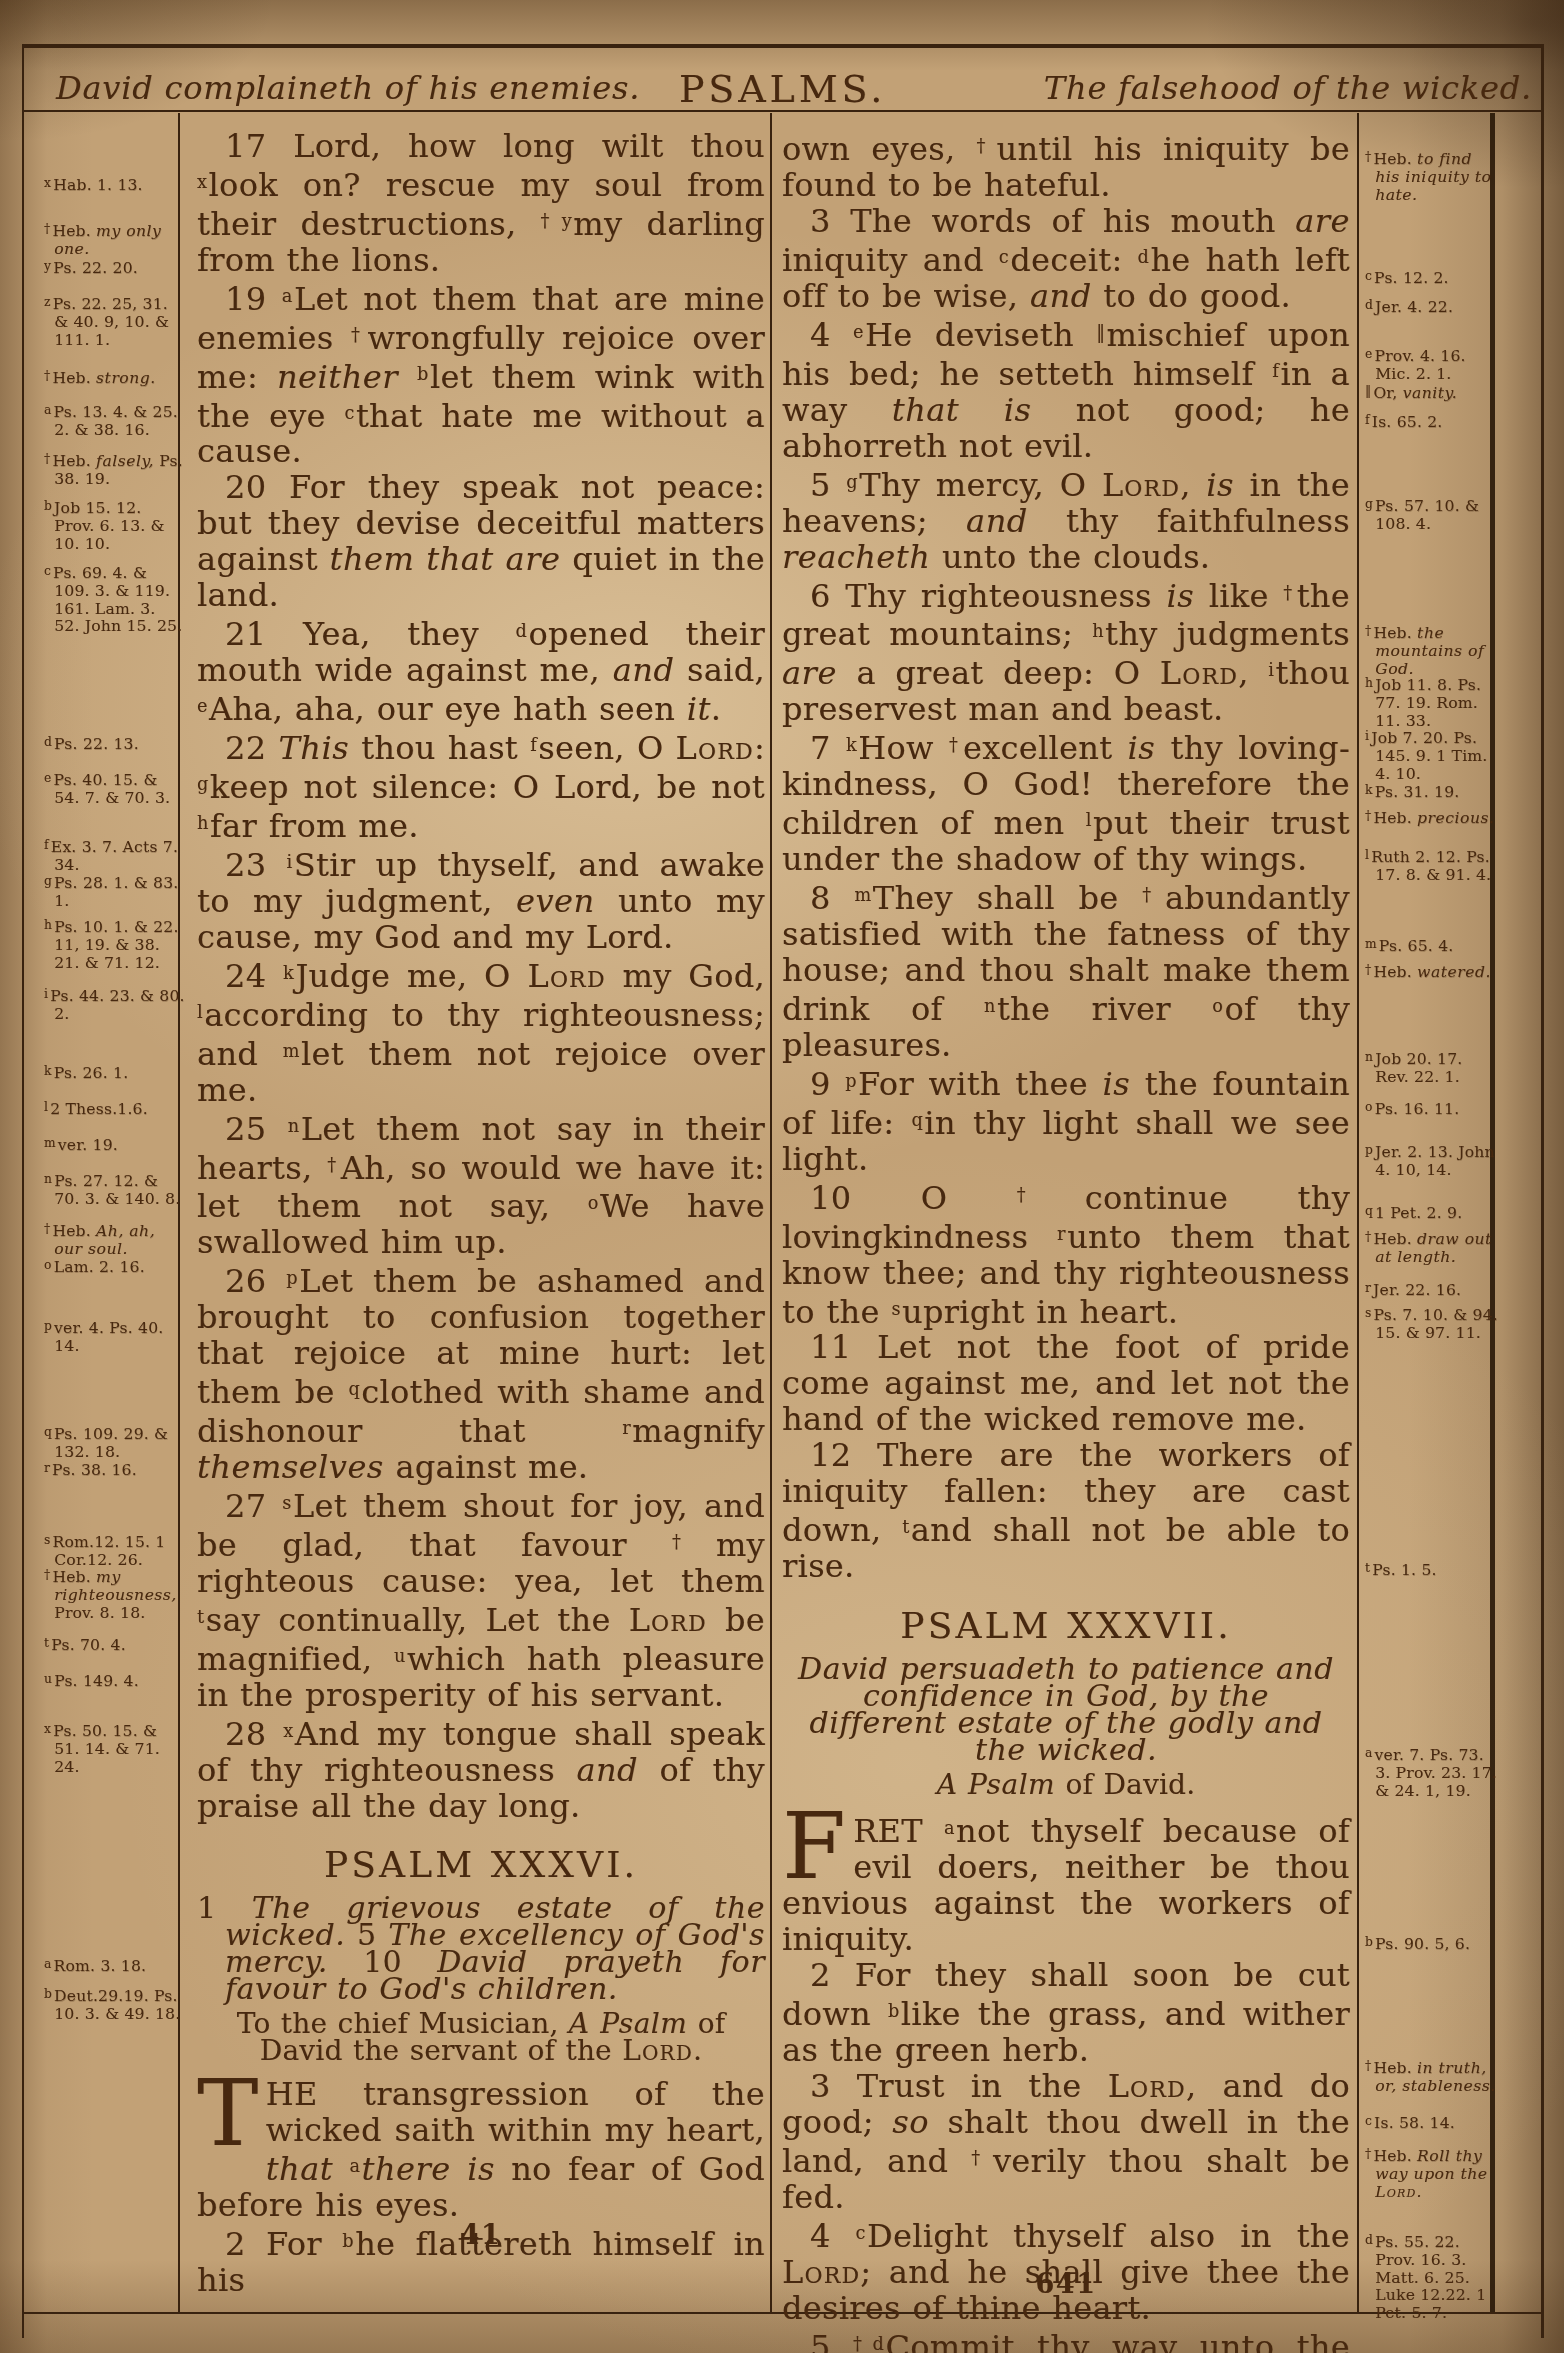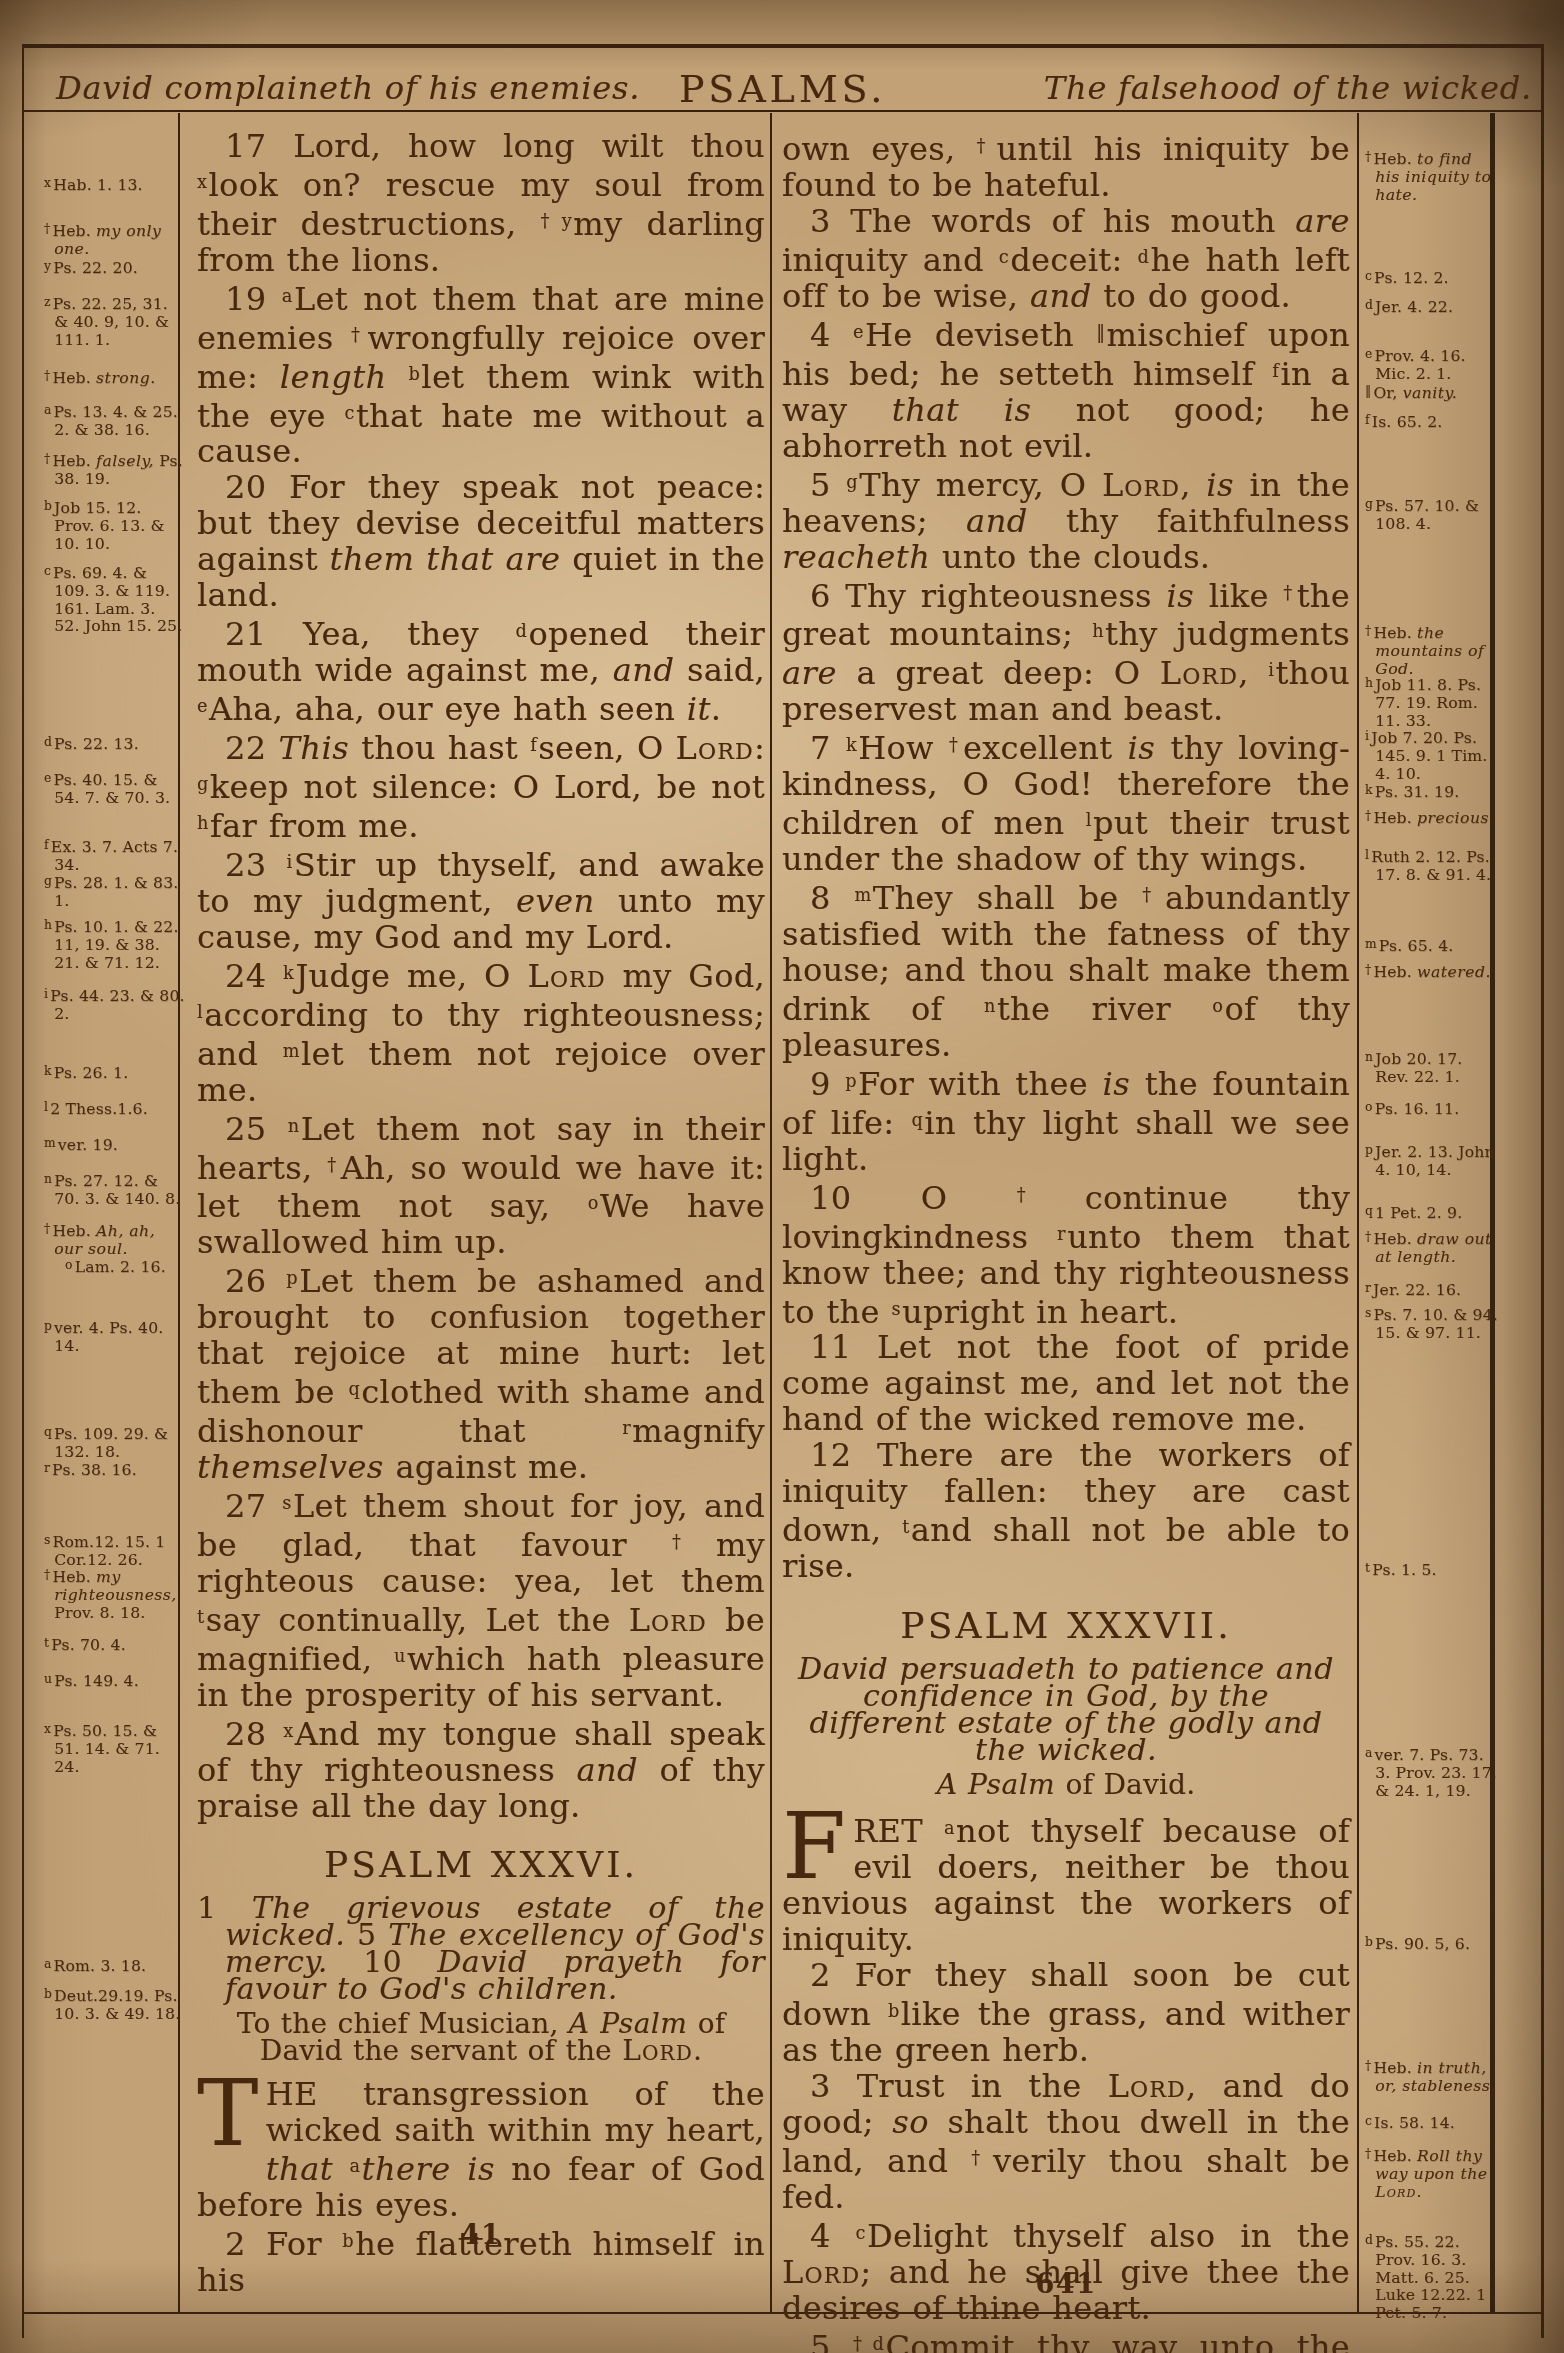--- a/index.html
+++ b/index.html
@@ -78,37 +78,37 @@
       <div class="note" data-name="margin-note" style="top: 770px;"><sup class="ref">e</sup>Ps. 40. 15. &amp; 54. 7. &amp; 70. 3.</div>
       <div class="note" data-name="margin-note" style="top: 837px;"><sup class="ref">f</sup>Ex. 3. 7. Acts 7. 34.</div>
       <div class="note" data-name="margin-note" style="top: 873px;"><sup class="ref">g</sup>Ps. 28. 1. &amp; 83. 1.</div>
       <div class="note" data-name="margin-note" style="top: 917px;"><sup class="ref">h</sup>Ps. 10. 1. &amp; 22. 11, 19. &amp; 38. 21. &amp; 71. 12.</div>
       <div class="note" data-name="margin-note" style="top: 986px;"><sup class="ref">i</sup>Ps. 44. 23. &amp; 80. 2.</div>
       <div class="note" data-name="margin-note" style="top: 1063px;"><sup class="ref">k</sup>Ps. 26. 1.</div>
       <div class="note" data-name="margin-note" style="top: 1099px;"><sup class="ref">l</sup>2 Thess.1.6.</div>
       <div class="note" data-name="margin-note" style="top: 1135px;"><sup class="ref">m</sup>ver. 19.</div>
       <div class="note" data-name="margin-note" style="top: 1171px;"><sup class="ref">n</sup>Ps. 27. 12. &amp; 70. 3. &amp; 140. 8.</div>
       <div class="note" data-name="margin-note" style="top: 1221px;"><sup class="ref">†</sup>Heb. <i>Ah, ah, our soul.</i></div>
-      <div class="note" data-name="margin-note" style="top: 1257px; margin-left: 21px;"><sup class="ref">o</sup>Lam. 2. 16.</div>
+      <div class="note" data-name="margin-note" style="top: 1257px;"><sup class="ref">o</sup>Lam. 2. 16.</div>
       <div class="note" data-name="margin-note" style="top: 1318px;"><sup class="ref">p</sup>ver. 4. Ps. 40. 14.</div>
       <div class="note" data-name="margin-note" style="top: 1424px;"><sup class="ref">q</sup>Ps. 109. 29. &amp; 132. 18.</div>
       <div class="note" data-name="margin-note" style="top: 1460px;"><sup class="ref">r</sup>Ps. 38. 16.</div>
       <div class="note" data-name="margin-note" style="top: 1532px;"><sup class="ref">s</sup>Rom.12. 15. 1 Cor.12. 26.</div>
       <div class="note" data-name="margin-note" style="top: 1567px;"><sup class="ref">†</sup>Heb. <i>my righteousness,</i> Prov. 8. 18.</div>
       <div class="note" data-name="margin-note" style="top: 1635px;"><sup class="ref">t</sup>Ps. 70. 4.</div>
       <div class="note" data-name="margin-note" style="top: 1671px;"><sup class="ref">u</sup>Ps. 149. 4.</div>
       <div class="note" data-name="margin-note" style="top: 1721px;"><sup class="ref">x</sup>Ps. 50. 15. &amp; 51. 14. &amp; 71. 24.</div>
       <div class="note" data-name="margin-note" style="top: 1956px;"><sup class="ref">a</sup>Rom. 3. 18.</div>
       <div class="note" data-name="margin-note" style="top: 1986px;"><sup class="ref">b</sup>Deut.29.19. Ps. 10. 3. &amp; 49. 18.</div>
     </div>
 
   <div class="col col-left" data-name="left-text-column">
     <div data-name="left-column-verses">
         <p class="verse" data-name="verse">17 Lord, how long wilt thou <sup class="ref">x</sup>look on? rescue my soul from their destructions, <sup class="ref">†y</sup>my darling from the lions.</p>
-        <p class="verse" data-name="verse">19 <sup class="ref">a</sup>Let not them that are mine enemies <sup class="ref">†</sup>wrongfully rejoice over me: <i>length</i> <sup class="ref">b</sup>let them wink with the eye <sup class="ref">c</sup>that hate me without a cause.</p>
+        <p class="verse" data-name="verse">19 <sup class="ref">a</sup>Let not them that are mine enemies <sup class="ref">†</sup>wrongfully rejoice over me: <i>neither</i> <sup class="ref">b</sup>let them wink with the eye <sup class="ref">c</sup>that hate me without a cause.</p>
         <p class="verse" data-name="verse">20 For they speak not peace: but they devise deceitful matters against <i>them that are</i> quiet in the land.</p>
         <p class="verse" data-name="verse">21 Yea, they <sup class="ref">d</sup>opened their mouth wide against me, <i>and</i> said, <sup class="ref">e</sup>Aha, aha, our eye hath seen <i>it</i>.</p>
         <p class="verse" data-name="verse">22 <i>This</i> thou hast <sup class="ref">f</sup>seen, O <span class="sc">Lord</span>: <sup class="ref">g</sup>keep not silence: O Lord, be not <sup class="ref">h</sup>far from me.</p>
         <p class="verse" data-name="verse">23 <sup class="ref">i</sup>Stir up thyself, and awake to my judgment, <i>even</i> unto my cause, my God and my Lord.</p>
         <p class="verse" data-name="verse">24 <sup class="ref">k</sup>Judge me, O <span class="sc">Lord</span> my God, <sup class="ref">l</sup>according to thy righteousness; and <sup class="ref">m</sup>let them not rejoice over me.</p>
         <p class="verse" data-name="verse">25 <sup class="ref">n</sup>Let them not say in their hearts, <sup class="ref">†</sup>Ah, so would we have it: let them not say, <sup class="ref">o</sup>We have swallowed him up.</p>
         <p class="verse" data-name="verse">26 <sup class="ref">p</sup>Let them be ashamed and brought to confusion together that rejoice at mine hurt: let them be <sup class="ref">q</sup>clothed with shame and dishonour that <sup class="ref">r</sup>magnify <i>themselves</i> against me.</p>
         <p class="verse" data-name="verse">27 <sup class="ref">s</sup>Let them shout for joy, and be glad, that favour <sup class="ref">†</sup>my righteous cause: yea, let them <sup class="ref">t</sup>say continually, Let the <span class="sc">Lord</span> be magnified, <sup class="ref">u</sup>which hath pleasure in the prosperity of his servant.</p>
         <p class="verse" data-name="verse">28 <sup class="ref">x</sup>And my tongue shall speak of thy righteousness <i>and</i> of thy praise all the day long.</p>
       </div>

